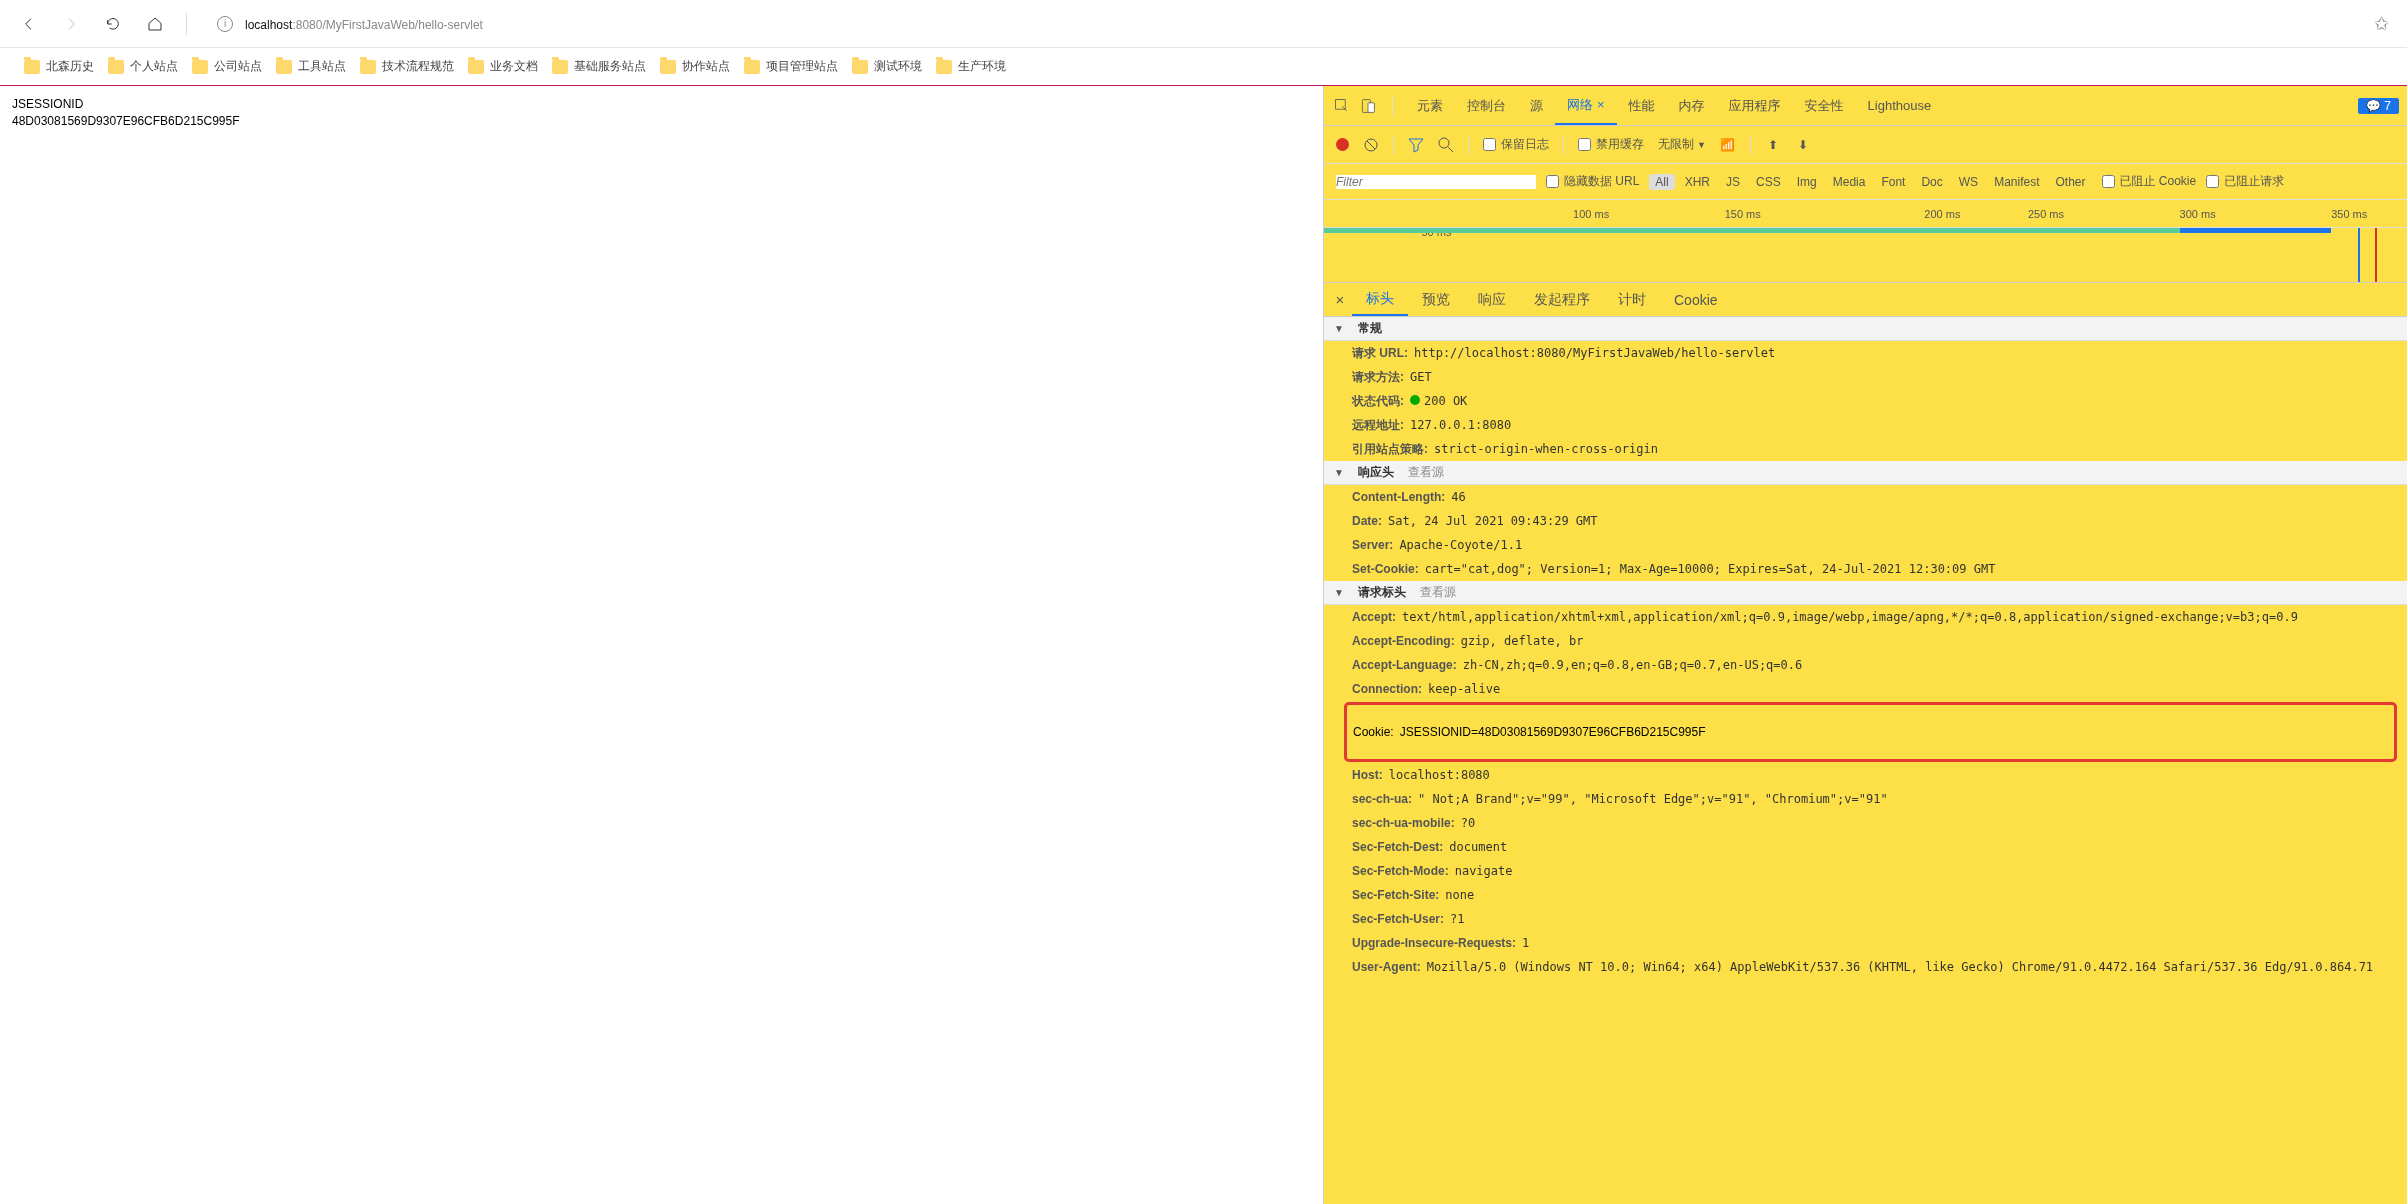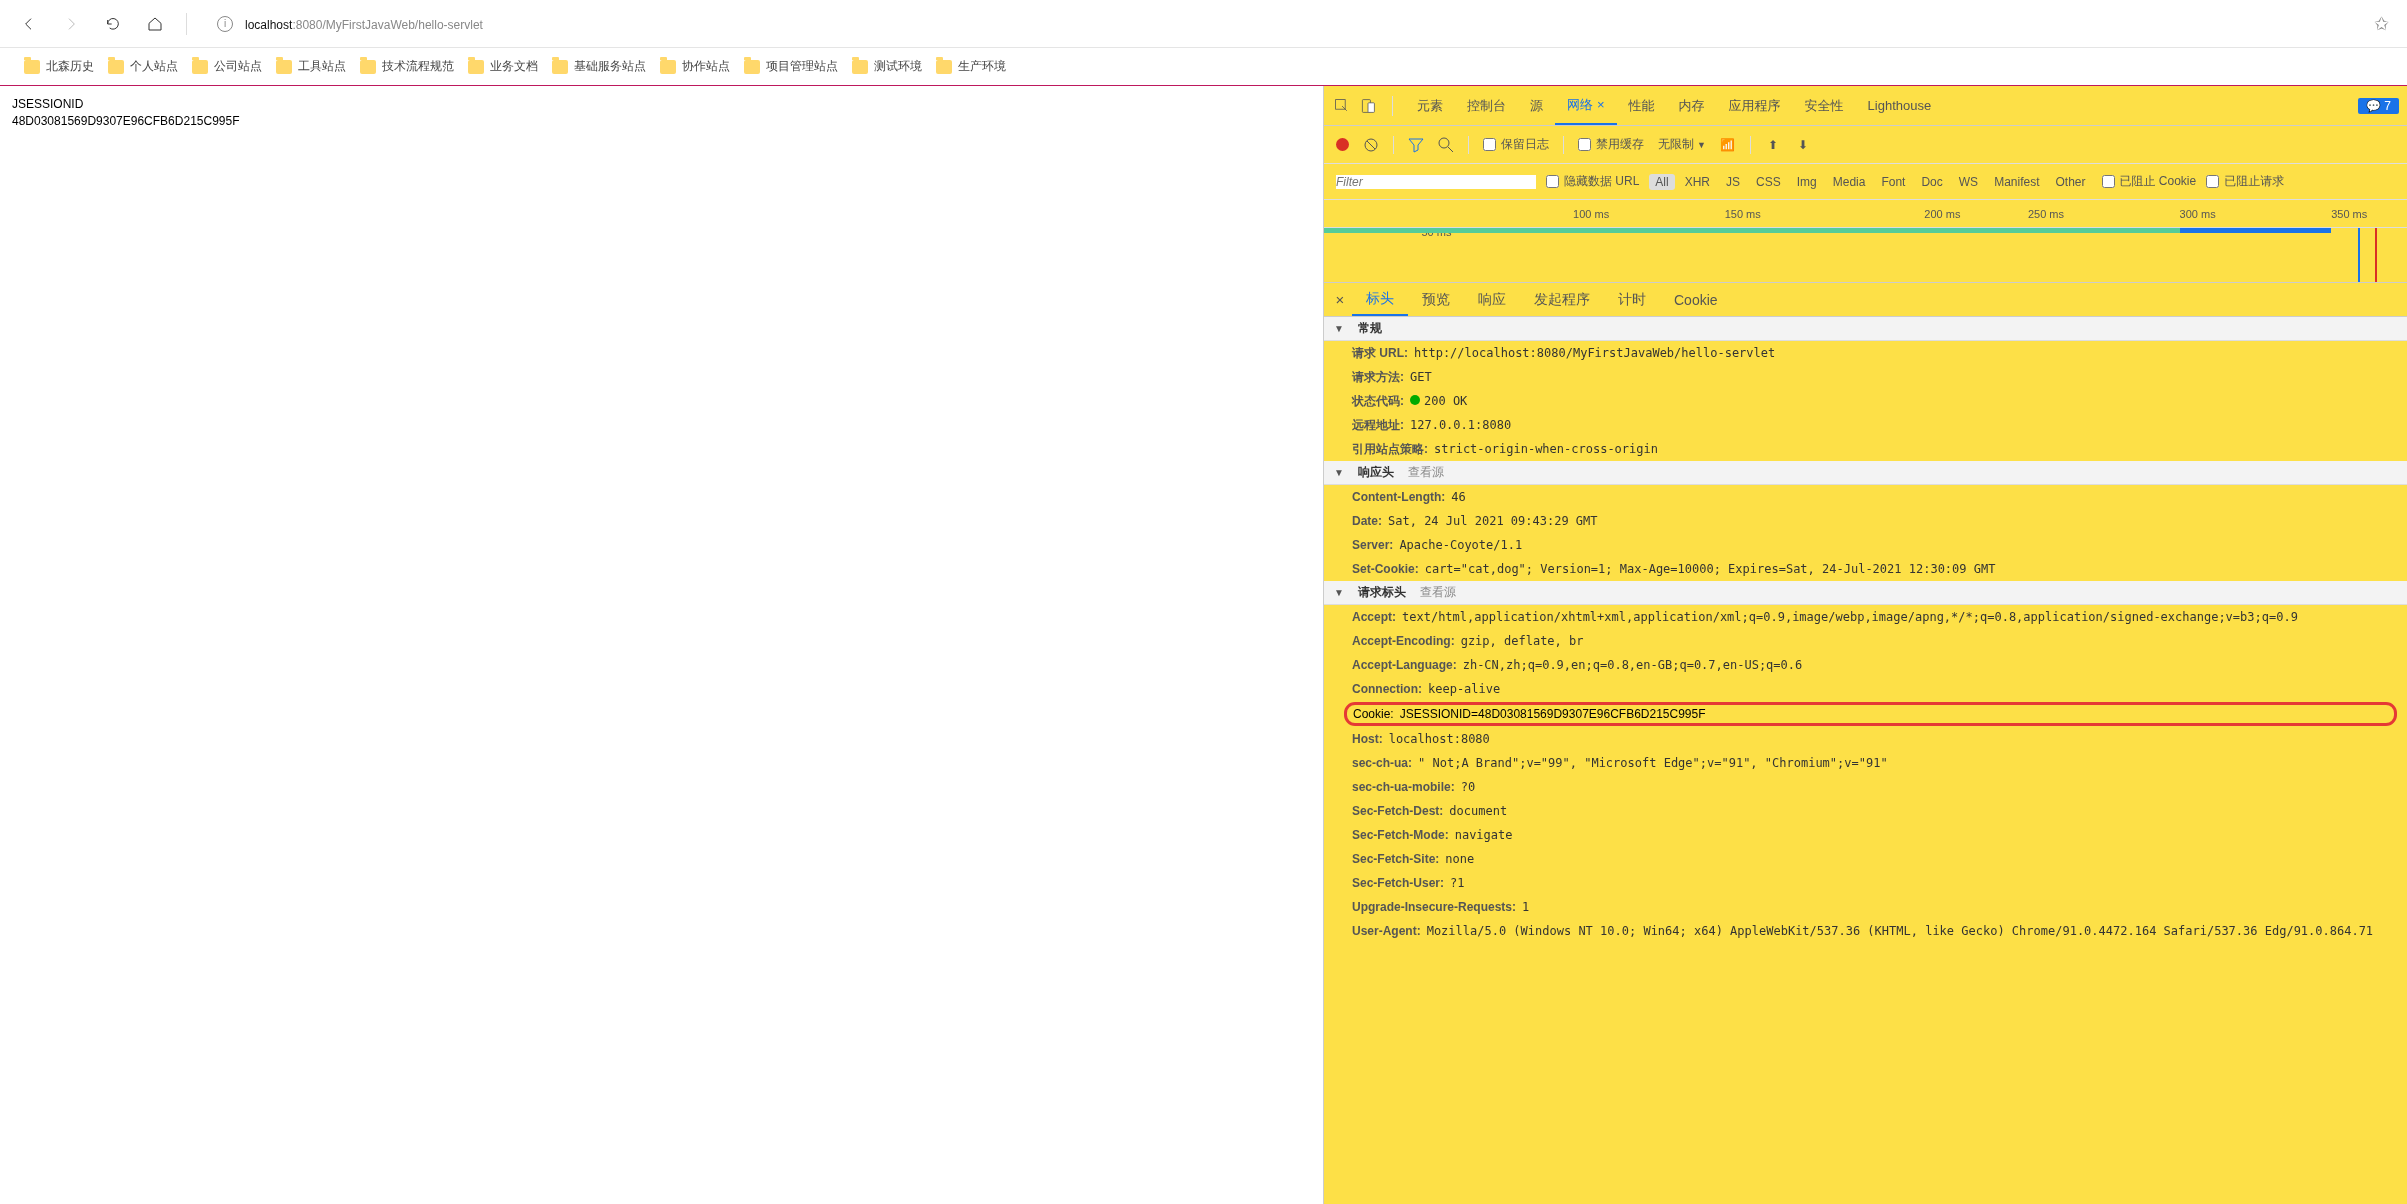--- a/index.html
+++ b/index.html
@@ -54,21 +54,21 @@
 .detail-tab{padding:0 14px;height:100%;display:flex;align-items:center;color:#555;cursor:pointer;font-size:14px}
 .detail-tab.active{color:#1a73e8;border-bottom:2px solid #1a73e8}
 .section-hdr{background:#f3f3f3;padding:3px 10px;display:flex;align-items:center;gap:14px;border-bottom:1px solid #ddd}
 .section-hdr .arrow{color:#555;font-size:10px}
 .section-hdr .title{font-weight:bold;color:#333}
 .section-hdr .link{color:#888}
 .kv-row{padding:3px 10px 3px 28px;display:flex;gap:6px;font-family:Consolas,"Microsoft YaHei",monospace;font-size:13px;line-height:1.5}
 .kv-row .k{font-weight:bold;color:#555}
 .kv-row .v{color:#333;word-break:break-all;font-family:Consolas,monospace}
 .status-dot{display:inline-block;width:10px;height:10px;border-radius:50%;background:#0a0;margin-right:4px}
-.highlight-box{border:3px solid #e53935;border-radius:11px;padding:2px 6px;margin:1px 10px 1px 20px}
+.highlight-box{border:3px solid #e53935;border-radius:5px;padding:20px 6px;margin:1px 10px 1px 20px}
 .highlight-box .kv-inner{display:flex;gap:6px;font-family:Consolas,monospace;font-size:13px}
 svg{width:16px;height:16px}
 </style>
 </head>
 <body>
 
 <div class="browser-toolbar">
   <div class="nav-btn">
       <svg viewBox="0 0 24 24">
         <path d="M15 4l-8 8 8 8" stroke="#333" stroke-width="1.5" fill="none"></path>

